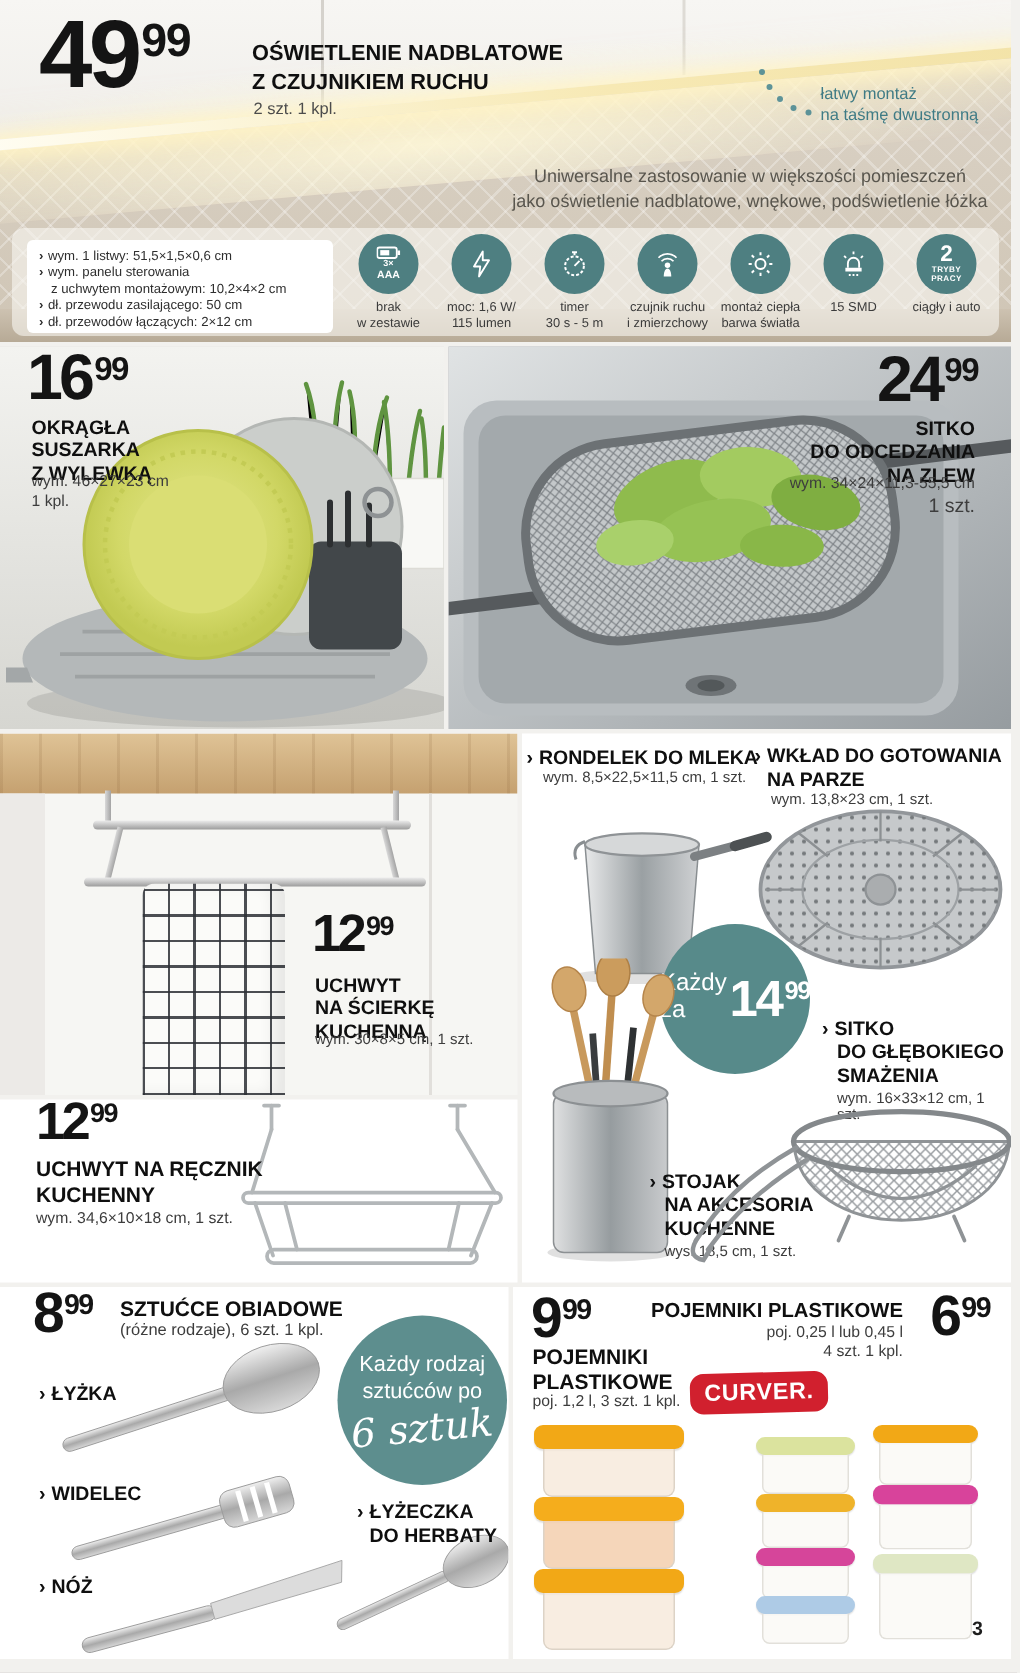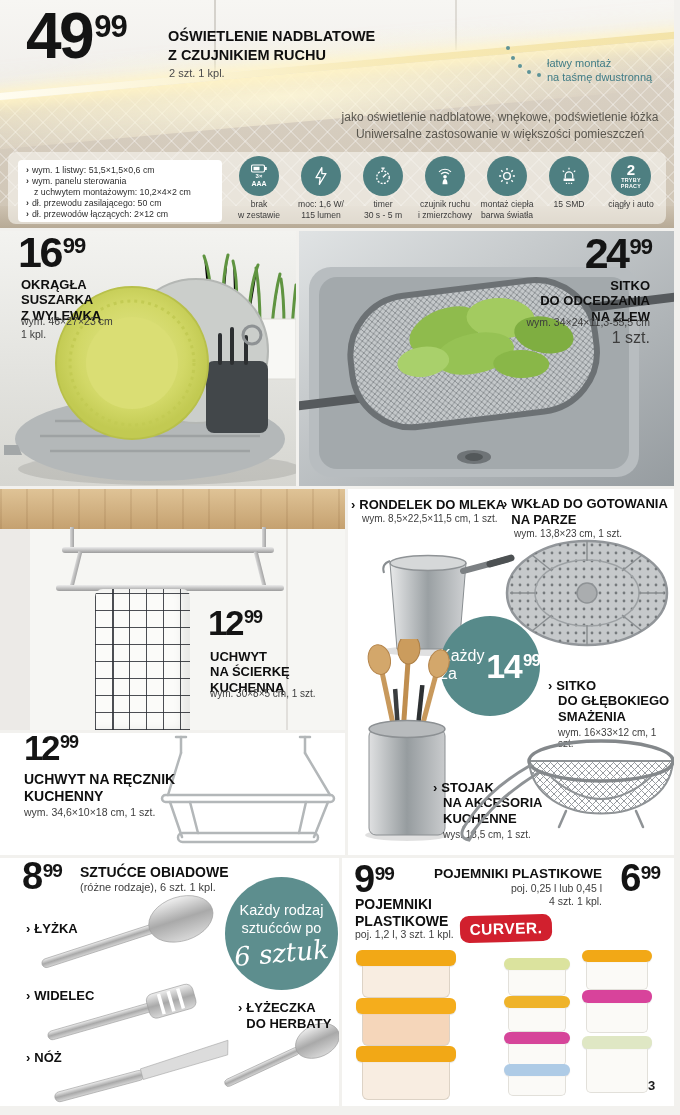--- a/index.html
+++ b/index.html
@@ -68,21 +68,21 @@
   #p-drainer{left:0;top:231px;width:296px;height:255px;background:#e8e8e4}
   #dr-price{left:18px;top:5px}
   #dr-name{left:21px;top:46px;font-size:13px}
   #dr-dims{left:21px;top:84px;font-size:10.5px}
   #dr-qty{left:21px;top:97px;font-size:10.5px;color:#3d3d3d}
 
   #p-sink{left:299px;top:231px;width:375px;height:255px;background:#b9bec1}
   #sk-price{right:22px;top:6px}
   #sk-name{right:24px;top:47px;font-size:13px;text-align:right}
   #sk-dims{right:24px;top:85px;font-size:10.5px;text-align:right}
-  #sk-qty{right:24px;top:98px;font-size:16px;text-align:right;color:#3d3d3d}
+  #sk-qty{right:24px;top:98px;font-size:13px;text-align:right;color:#3d3d3d}
 
   
   #p-towelphoto{left:0;top:489px;width:345px;height:241px;background:#f6f6f3}
   #wood{left:0;top:0;width:345px;height:40px;
     background:repeating-linear-gradient(90deg, rgba(120,80,40,.13) 0 2px, rgba(0,0,0,0) 2px 26px),
     linear-gradient(#dfc396,#c5a170)}
   #wallstrip{left:0;top:40px;width:30px;height:201px;background:#eceae7}
   #sidepanel{left:286px;top:40px;width:2px;height:201px;background:#e1dfdb}
   .chrome-bar{position:absolute;height:6px;border-radius:3px;background:linear-gradient(#ececec,#9c9c9c)}
   .chrome-hook{position:absolute;width:4px;background:linear-gradient(90deg,#d9d9d9,#a3a3a3)}
@@ -178,22 +178,22 @@
     <div class="dot" style="left:511px;top:56px"></div>
     <div class="dot" style="left:518px;top:64px"></div>
     <div class="dot" style="left:527px;top:70px"></div>
     <div class="dot" style="left:537px;top:73px"></div>
     <div class="abs" id="hero-note">
       <div>łatwy montaż</div>
       <div>na taśmę dwustronną</div>
     </div>
 
     <div class="abs" id="hero-caption">
+      <div>Uniwersalne zastosowanie w większości pomieszczeń</div>
       <div>jako oświetlenie nadblatowe, wnękowe, podświetlenie łóżka</div>
-      <div>Uniwersalne zastosowanie w większości pomieszczeń</div>
     </div>
 
     <div class="abs" id="specs-box">
       <div class="spec-row">
           <span class="blt">›</span>
           <span>wym. 1 listwy: 51,5×1,5×0,6 cm</span>
         </div>
       <div class="spec-row">
           <span class="blt">›</span>
           <span>wym. panelu sterowania</span>

